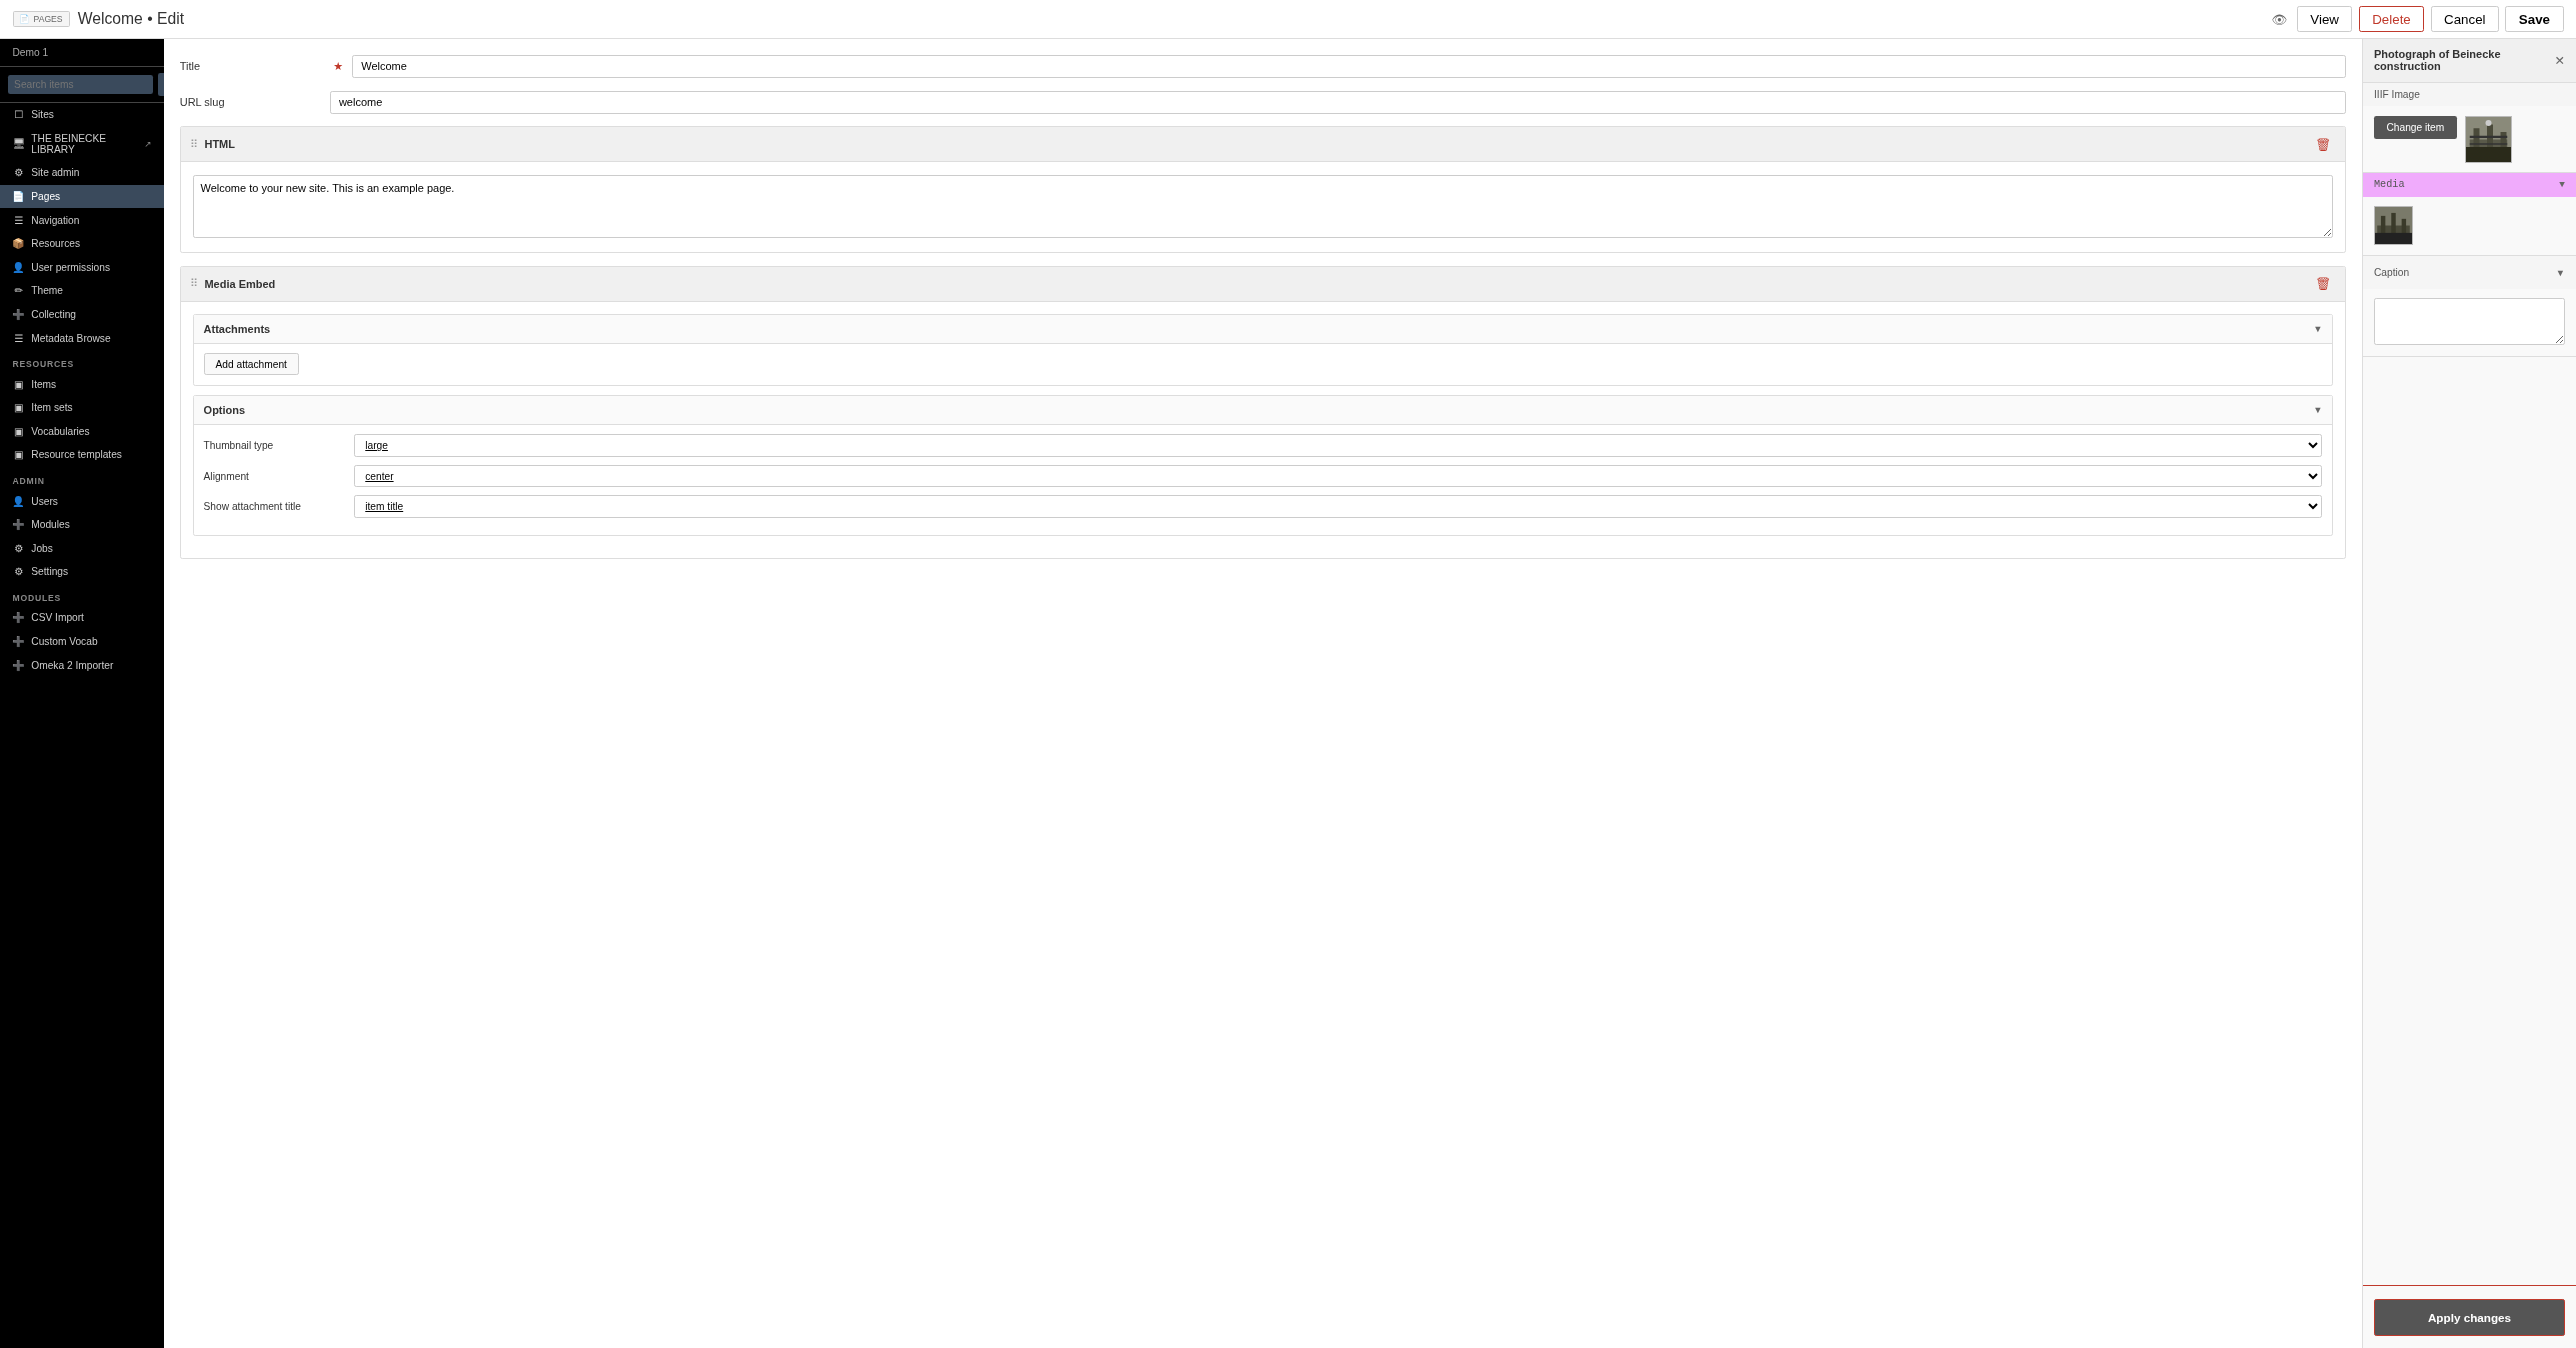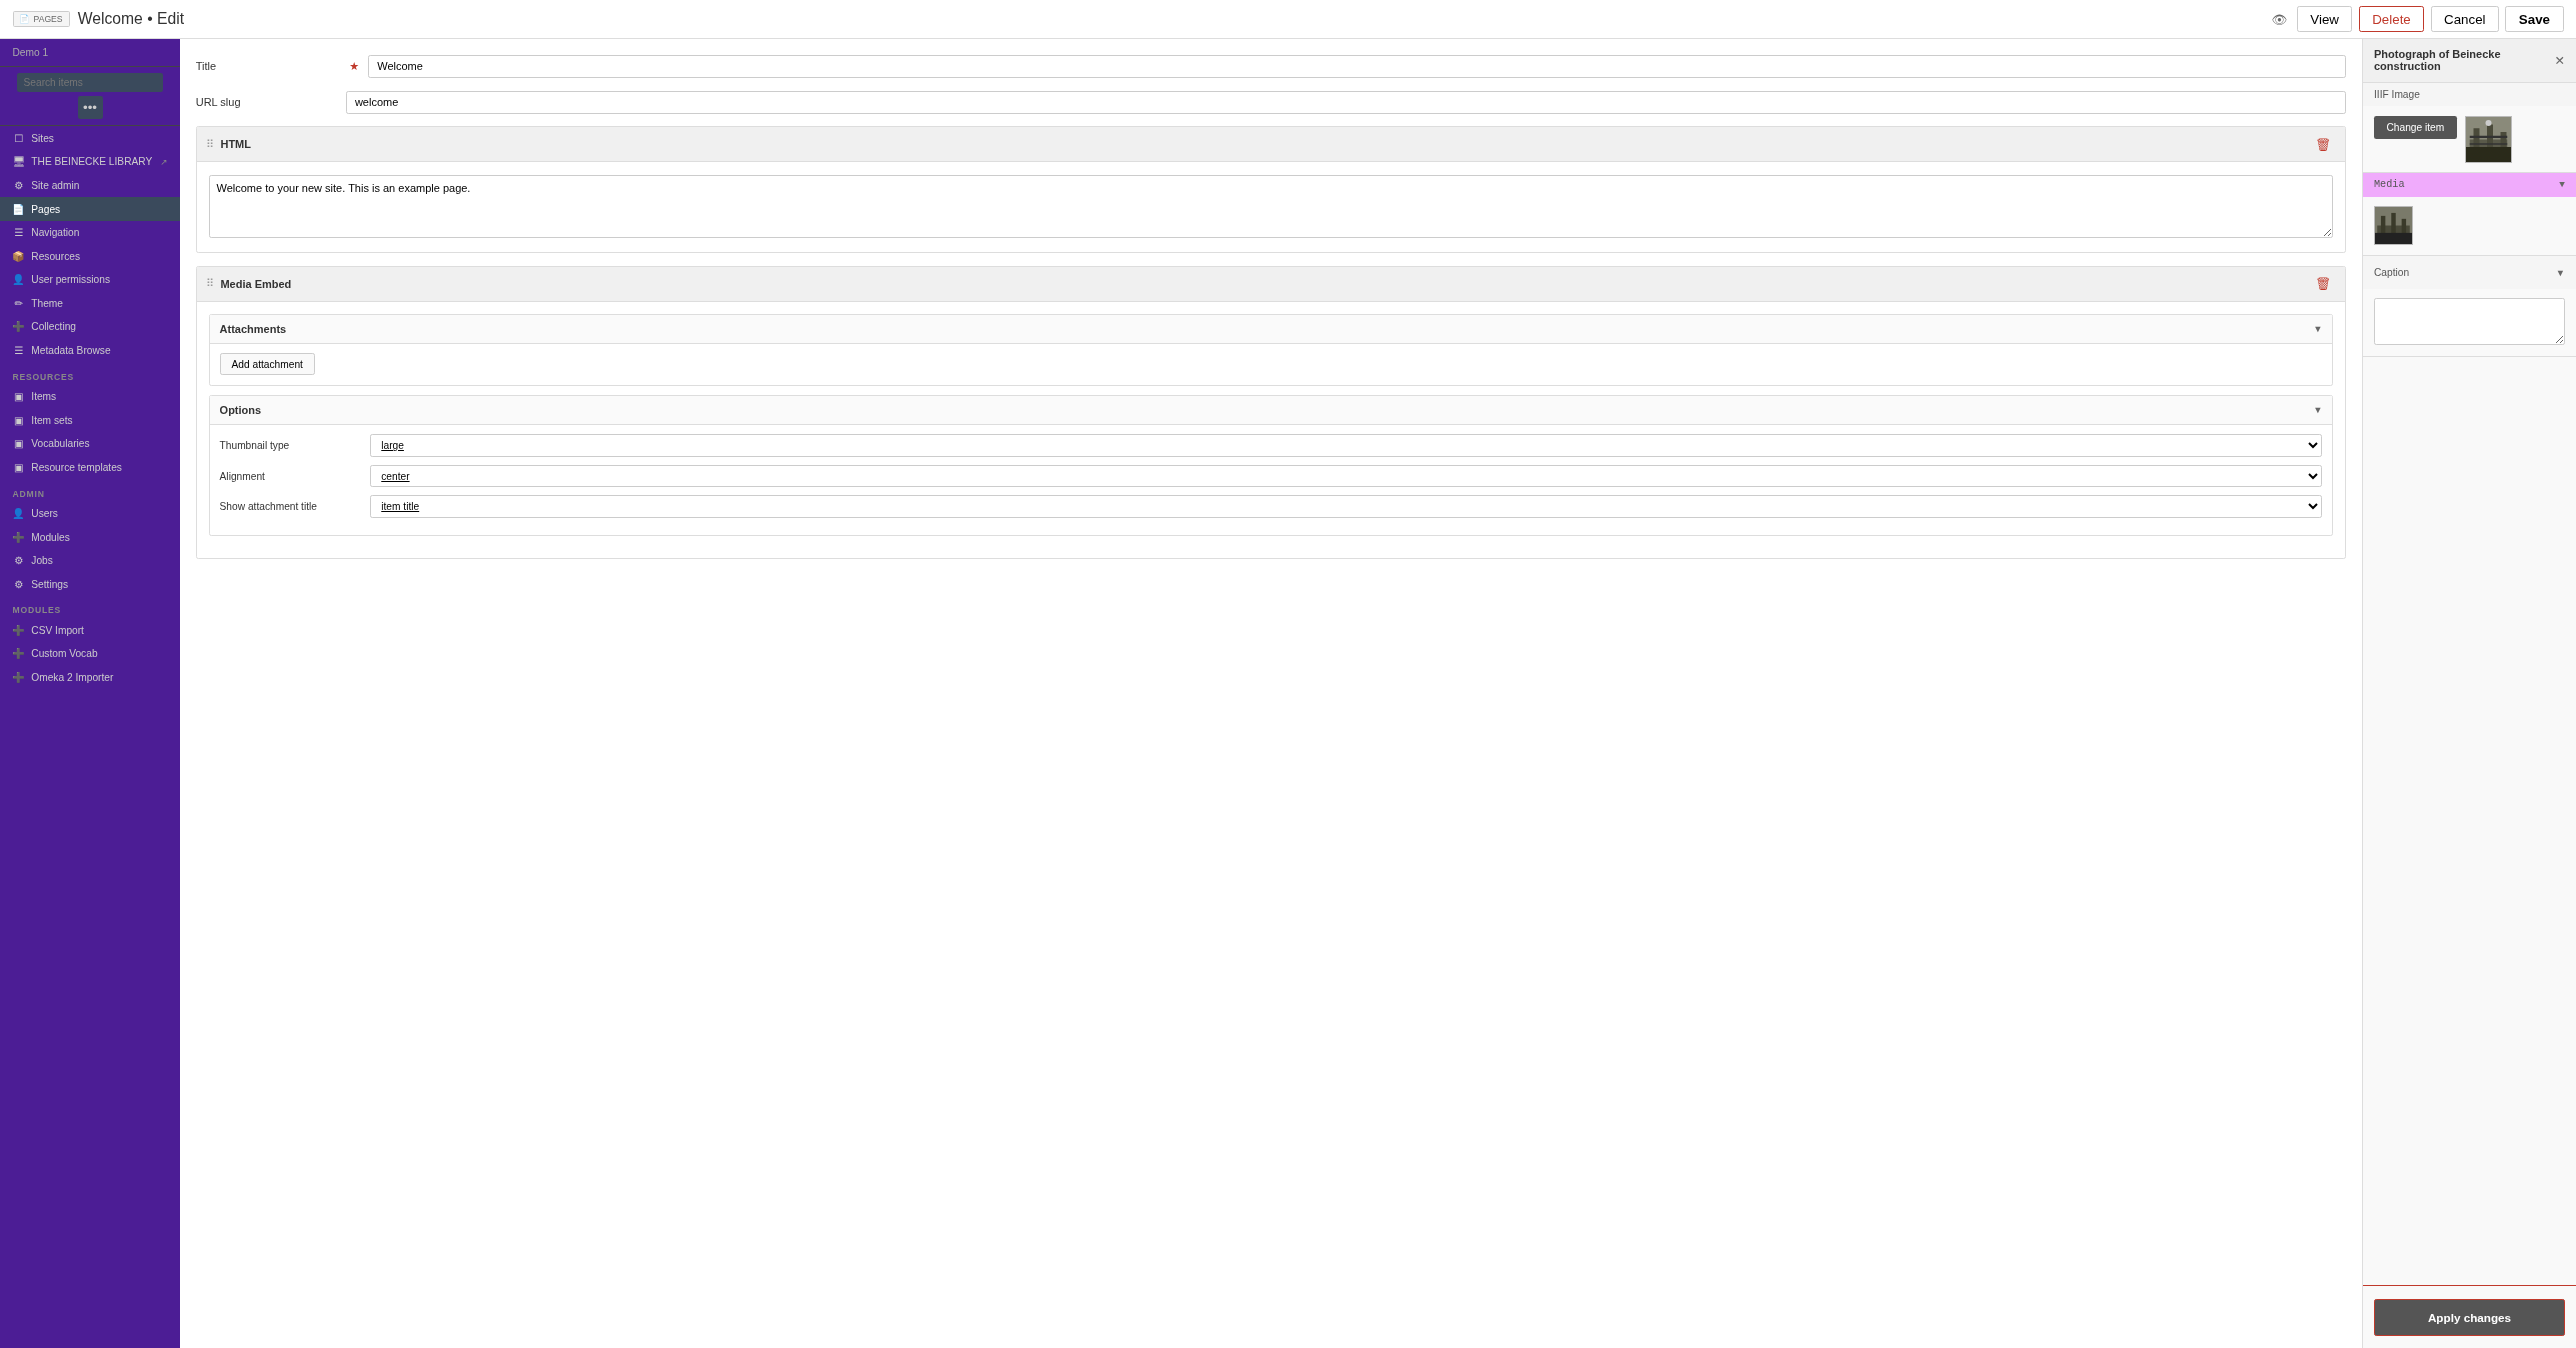--- a/index.html
+++ b/index.html
@@ -20,25 +20,25 @@
     .topbar .btn-delete { background: #fff; border: 0.8px solid #c0392b; color: #c0392b; padding: 4.7px 12.5px; border-radius: 2.3px; cursor: pointer; margin-left: 6.3px; }
     .topbar .btn-cancel { background: #fff; border: 0.8px solid #ccc; padding: 4.7px 12.5px; border-radius: 2.3px; cursor: pointer; margin-left: 6.3px; }
     .topbar .btn-save { background: #fff; border: 0.8px solid #ccc; padding: 4.7px 12.5px; border-radius: 2.3px; cursor: pointer; margin-left: 6.3px; font-weight: bold; }
     .topbar .eye-icon { color: #666; margin-right: 3.1px; cursor: pointer; font-size: 12.5px; }
 
     
     .main-layout { display: flex; flex: 1; overflow: hidden; }
 
     
     .sidebar {
-      width: 180px; background: #4c1d95; color: #ccc; display: flex; flex-direction: column;
+      width: 164px; background: #000000; color: #ccc; display: flex; flex-direction: column;
       overflow-y: auto; flex-shrink: 0;
     }
     .sidebar .app-name { padding: 7.8px 12.5px; font-size: 10.2px; color: #aaa; border-bottom: 0.8px solid #444; }
-    .sidebar .search-bar { display: flex; align-items: center; padding: 6.3px 7.8px; gap: 4.7px; border-bottom: 0.8px solid #444; flex-direction: column; }
+    .sidebar .search-bar { display: flex; align-items: center; padding: 6.3px 7.8px; gap: 4.7px; border-bottom: 0.8px solid #444; }
     .sidebar .search-bar input {
       flex: 1; background: #3a4a5c; border: none; border-radius: 2.3px; padding: 3.9px 6.3px;
       color: #ccc; font-size: 10.2px; outline: none;
     }
     .sidebar .search-bar .btn-dots { background: #3a4a5c; border: none; color: #ccc; padding: 3.9px 5.5px; border-radius: 2.3px; cursor: pointer; }
     .sidebar-section-label { padding: 9.4px 12.5px 3.1px; font-size: 8.6px; font-weight: bold; color: #888; text-transform: uppercase; letter-spacing: 0.8px; }
     .sidebar-item {
       display: flex; align-items: center; padding: 6.3px 12.5px; cursor: pointer; color: #ccc; font-size: 10.2px; gap: 6.3px;
     }
     .sidebar-item.active { background: #3a4a5c; color: #fff; }

